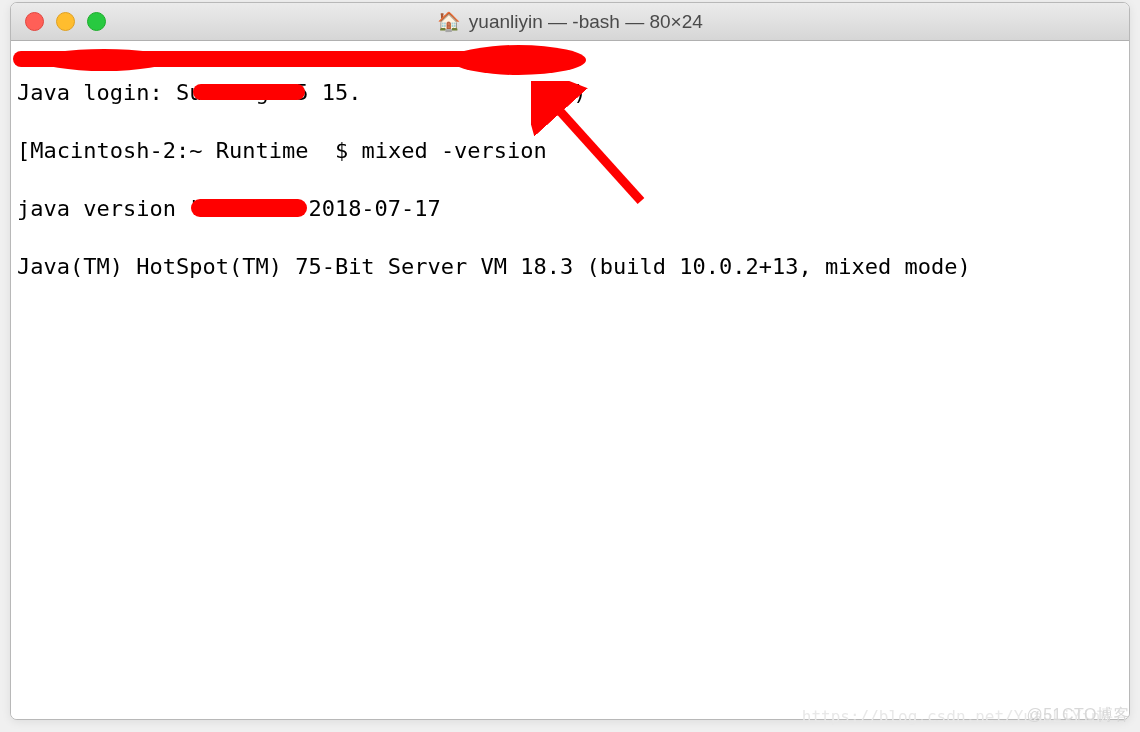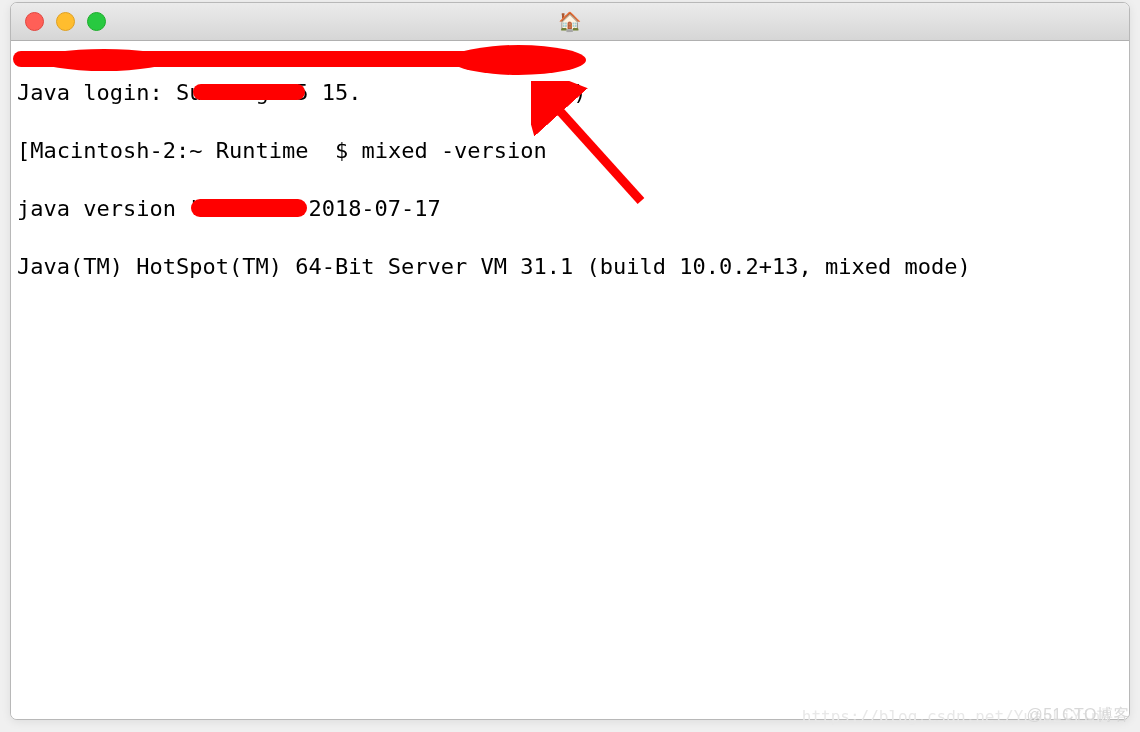--- a/index.html
+++ b/index.html
@@ -127,28 +127,29 @@
 
 <div class="window">
   <div class="titlebar">
     <div class="traffic-lights">
       <div class="traffic-light tl-close"></div>
       <div class="traffic-light tl-min"></div>
       <div class="traffic-light tl-max"></div>
     </div>
     <div class="title-center">
       <span class="home-icon">🏠</span>
+      <span>yuanliyin — -bash — 80×24</span>
     </div>
   </div>
 
   <div class="terminal-body">
 <div class="term-line"><span>Java login:</span><span> Sun Aug  5 15.</span>                <span>)</span></div>
 <div class="term-line"><span>[Macintosh-2:~ </span><span>Runtime</span>  <span>$ </span><span>mixed -version</span></div>
 <div class="term-line">java version "10.0.2" 2018-07-17</div>
-<div class="term-line">Java(TM) HotSpot(TM) 64-Bit Server VM 31.1 (build 10.0.2+13, mixed mode)</div>
+<div class="term-line">Java(TM) HotSpot(TM) 75-Bit Server VM 18.3 (build 10.0.2+13, mixed mode)</div>
 
     
     <div class="redact" style="top:10px; left:2px; width:565px; height:16px;"></div>
     <div class="redact-bulge" style="top:4px; left:440px; width:135px; height:30px;"></div>
     <div class="redact-bulge" style="top:8px; left:28px; width:130px; height:22px;"></div>
 
     <div class="redact" style="top:43px; left:182px; width:112px; height:16px; border-radius:8px;"></div>
 
     <div class="redact" style="top:158px; left:180px; width:116px; height:18px; border-radius:9px;"></div>
 

